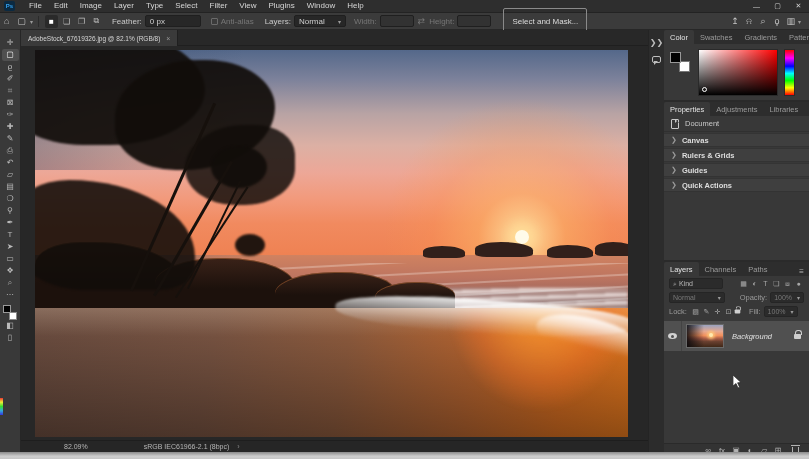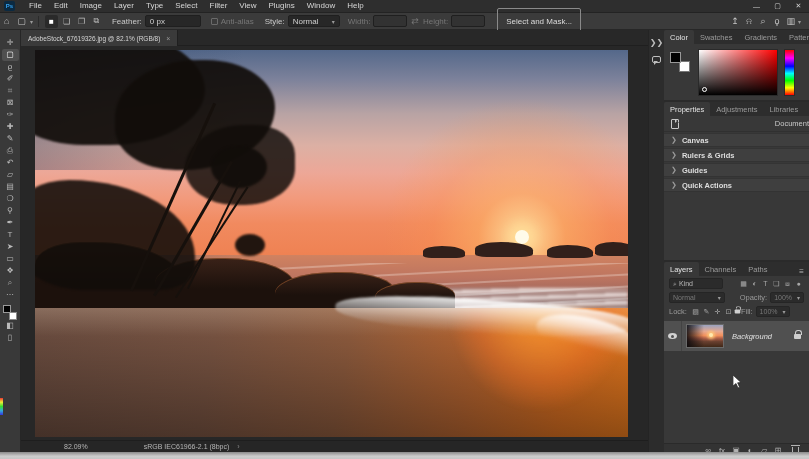--- a/index.html
+++ b/index.html
@@ -125,21 +125,21 @@
   #cp-swatches { position:absolute; left:6px; top:8px; width:20px; height:20px;}
   #cp-bg { position:absolute; right:0; bottom:0; width:11px; height:11px; background:#fff; border:1px solid #777;}
   #cp-fg { position:absolute; left:0; top:0; width:11px; height:11px; background:#000; border:1px solid #999;}
   #sat-box { position:absolute; left:34px; top:5px; width:80px; height:47px; border:1px solid #2a2a2a;
     background:linear-gradient(180deg,rgba(0,0,0,0) 0%,#000 100%),linear-gradient(90deg,#fff 0%,#f00 100%);}
   #sat-marker { position:absolute; left:3px; bottom:3px; width:5px; height:5px; border:1px solid #fff; border-radius:50%;}
   #hue-strip { position:absolute; left:120px; top:5px; width:11px; height:47px; border:1px solid #2a2a2a;
     background:linear-gradient(180deg,#f00 0%,#f0f 18%,#00f 36%,#0ff 52%,#0f0 68%,#ff0 84%,#f00 100%);}
 
   
-  #doc-row { display:flex; align-items:center; height:16px; padding-left:7px; border-bottom:1px solid #303030;justify-content:space-between;}
+  #doc-row { display:flex; align-items:center; height:16px; padding-left:7px; border-bottom:1px solid #303030;}
   .doc-icon { width:8px; height:10px; border:1px solid #c9c9c9; border-radius:1px; margin-right:6px; position:relative; background:#383838;}
   .doc-icon::after{ content:""; position:absolute; right:-1px; top:-1px; border:2px solid transparent;
     border-bottom-color:#383838; border-left-color:#c9c9c9;}
   #doc-row span { font-size:7.5px; color:#c9c9c9;}
   .prop-row { display:flex; align-items:center; height:14px; margin-top:1px; background:#3f3f3f;
     border-top:1px solid #343434; border-bottom:1px solid #333;}
   .prop-chevron { color:#9a9a9a; font-size:7px; margin:0 5px 0 7px;}
   .prop-label { font-size:7.5px; font-weight:bold; color:#dedede;text-align:center;}
 
   
@@ -209,21 +209,21 @@
 
     <span class="mode-btn active">■</span>
         <span class="mode-btn">❏</span>
         <span class="mode-btn">❐</span>
         <span class="mode-btn">⧉</span>
       </span>
     <span class="opt-label">Feather:</span>
     <span class="well" style="width:56px">0 px</span>
     <span class="checkbox"></span>
     <span class="opt-label disabled" style="margin-left:0">Anti-alias</span>
-    <span class="opt-label">Style:</span>
+    <span class="opt-label">Layers:</span>
     <span class="well" style="width:52px">
       <span>Normal</span>
       <span class="caret" style="margin-left:auto">▾</span>
     </span>
     <span class="opt-label disabled">Width:</span>
     <span class="well disabled" style="width:34px"></span>
     <span class="opt-icon disabled">⇄</span>
     <span class="opt-label disabled" style="margin-left:0">Height:</span>
     <span class="well disabled" style="width:34px"></span>
     <span id="select-mask-btn">Select and Mask...</span>
@@ -437,21 +437,21 @@
       <div class="lrow">
         <span>Lock:</span>
         <span style="display:flex;margin-left:3px">
 
         <span class="l-ic">▨</span>
             <span class="l-ic">✎</span>
             <span class="l-ic">✛</span>
             <span class="l-ic">⊡</span>
           </span>
         <span class="lock-icon" style="transform:scale(.8)"></span>
-        <span style="margin-left:0">Fill:</span>
+        <span style="margin-left:8px">Fill:</span>
         <span class="lwell gray" style="width:34px;margin-left:3px">
           <span>100%</span>
             <span class="caret">▾</span>
         </span>
       </div>
       <div id="layer-row">
         <span id="eye-cell">
             <span class="eye-icon"></span>
           </span>
         <span id="layer-thumb"></span>

